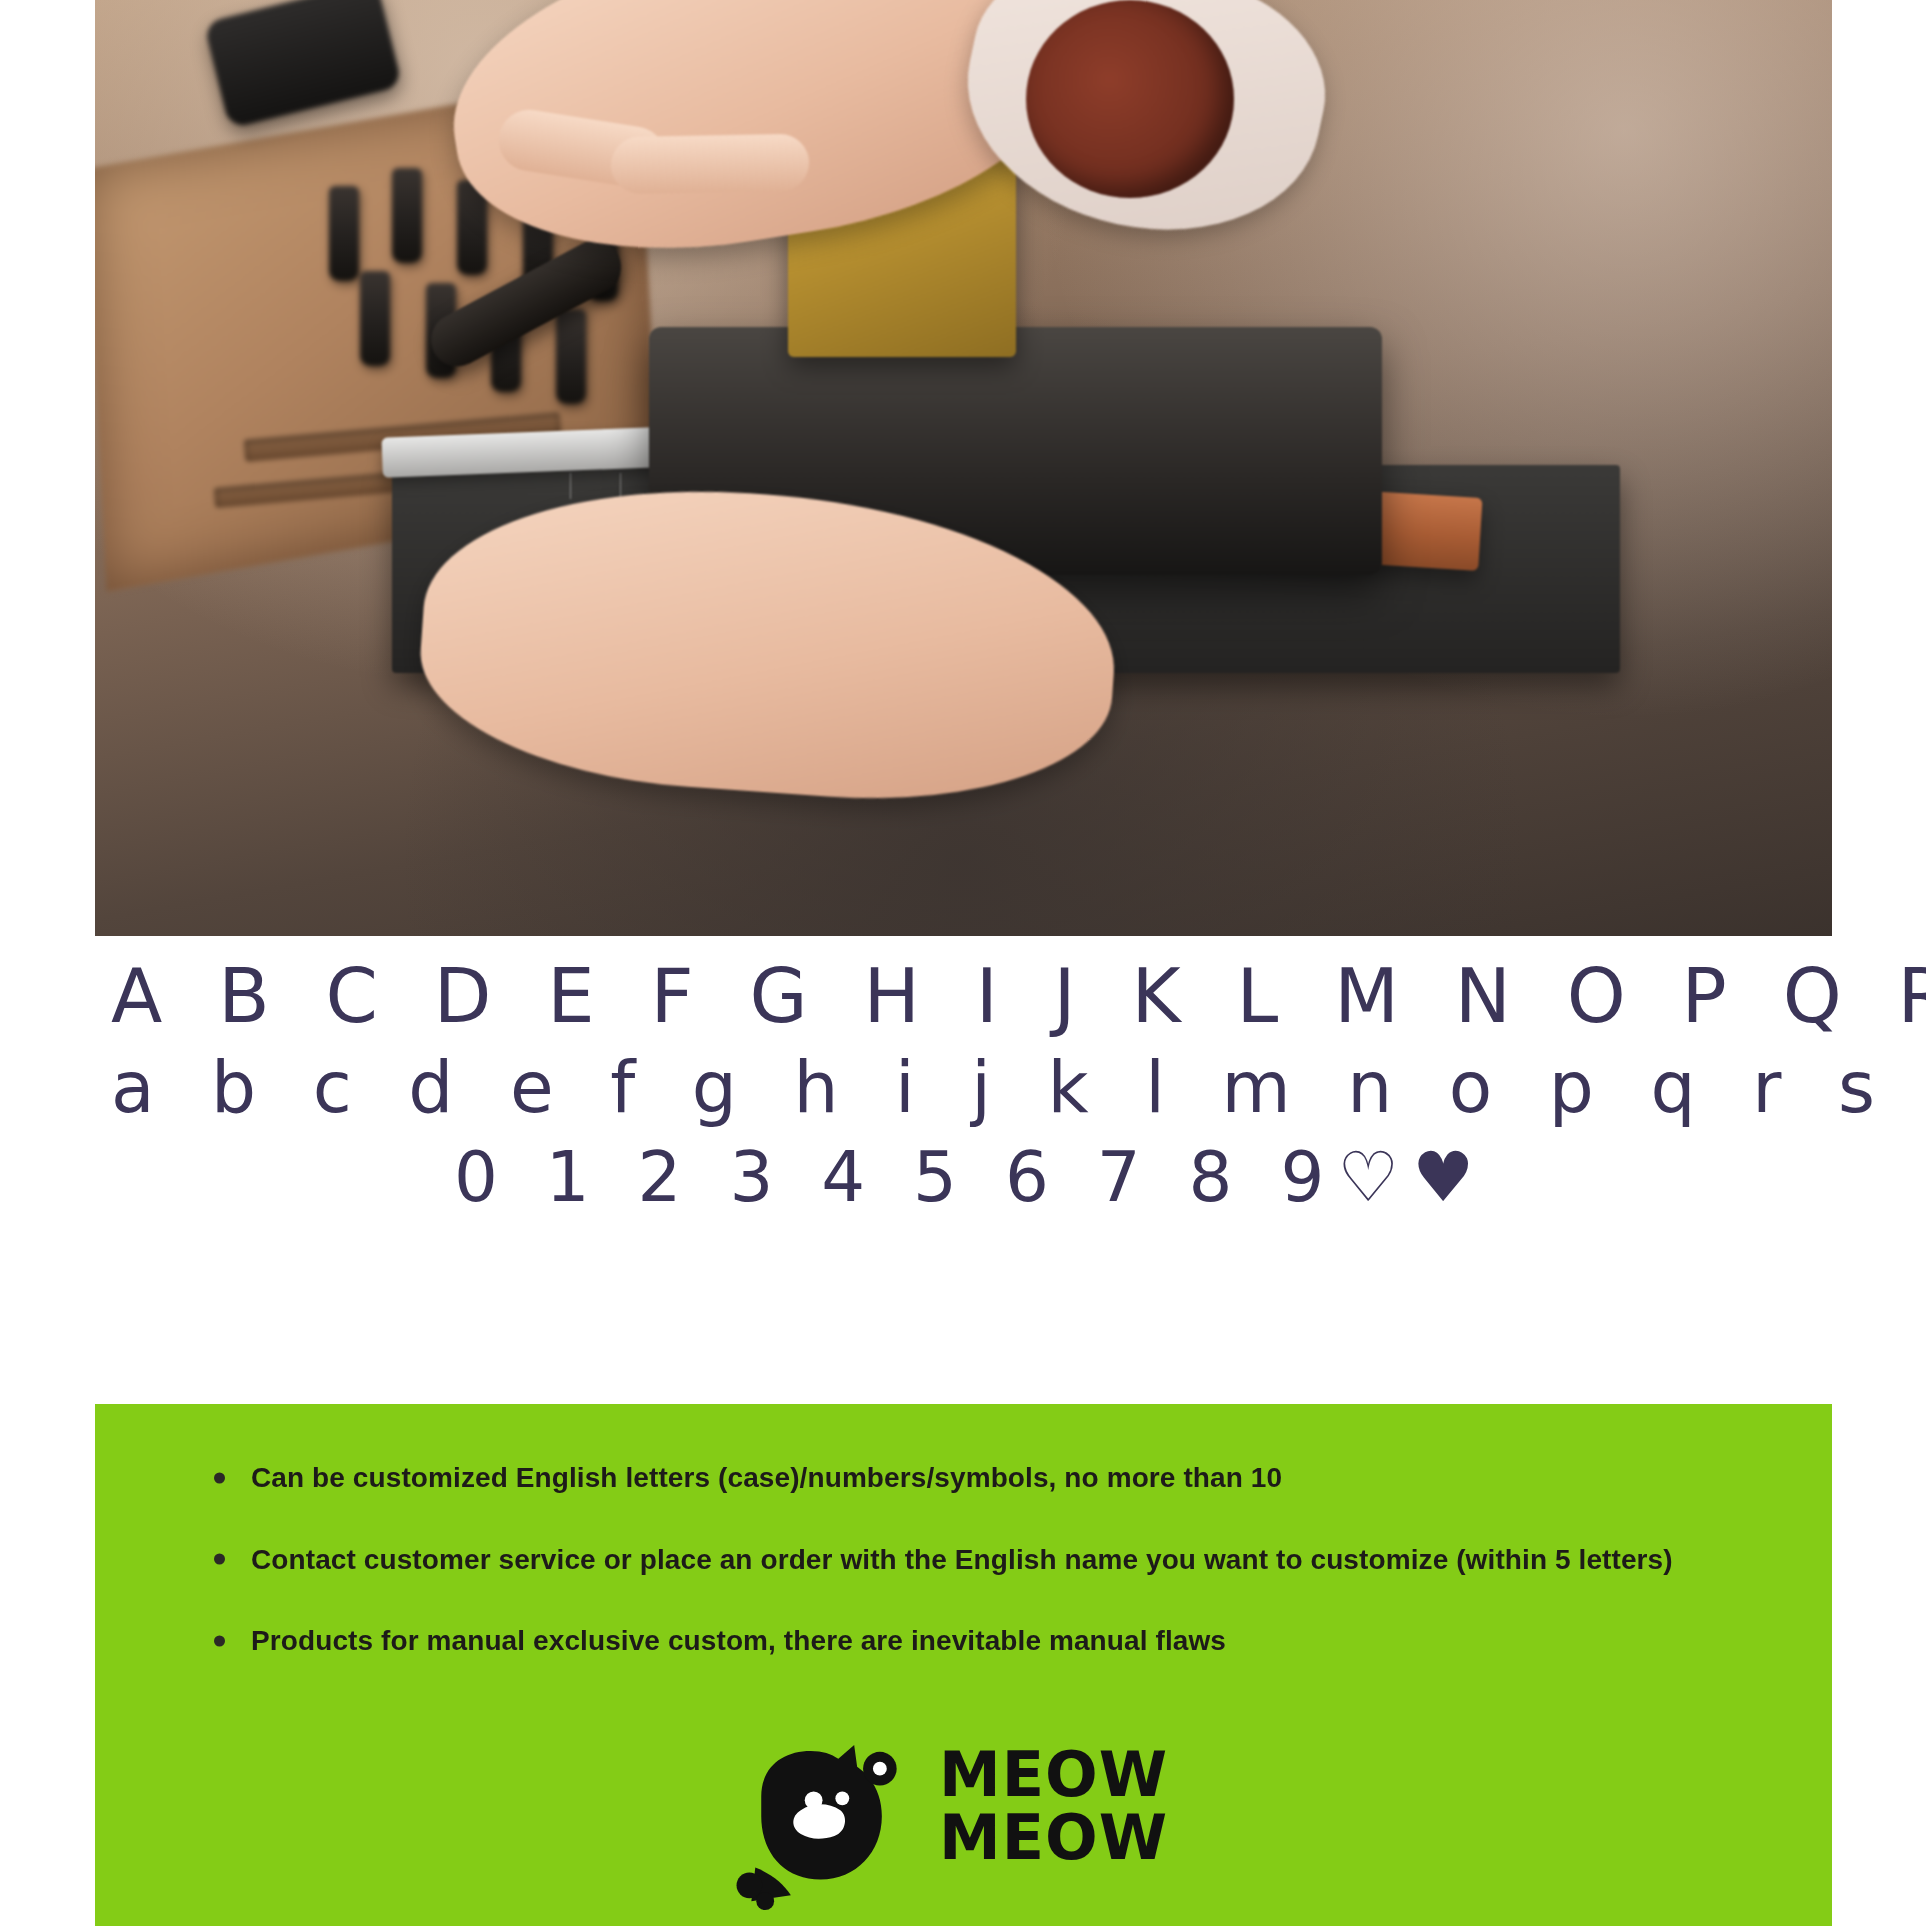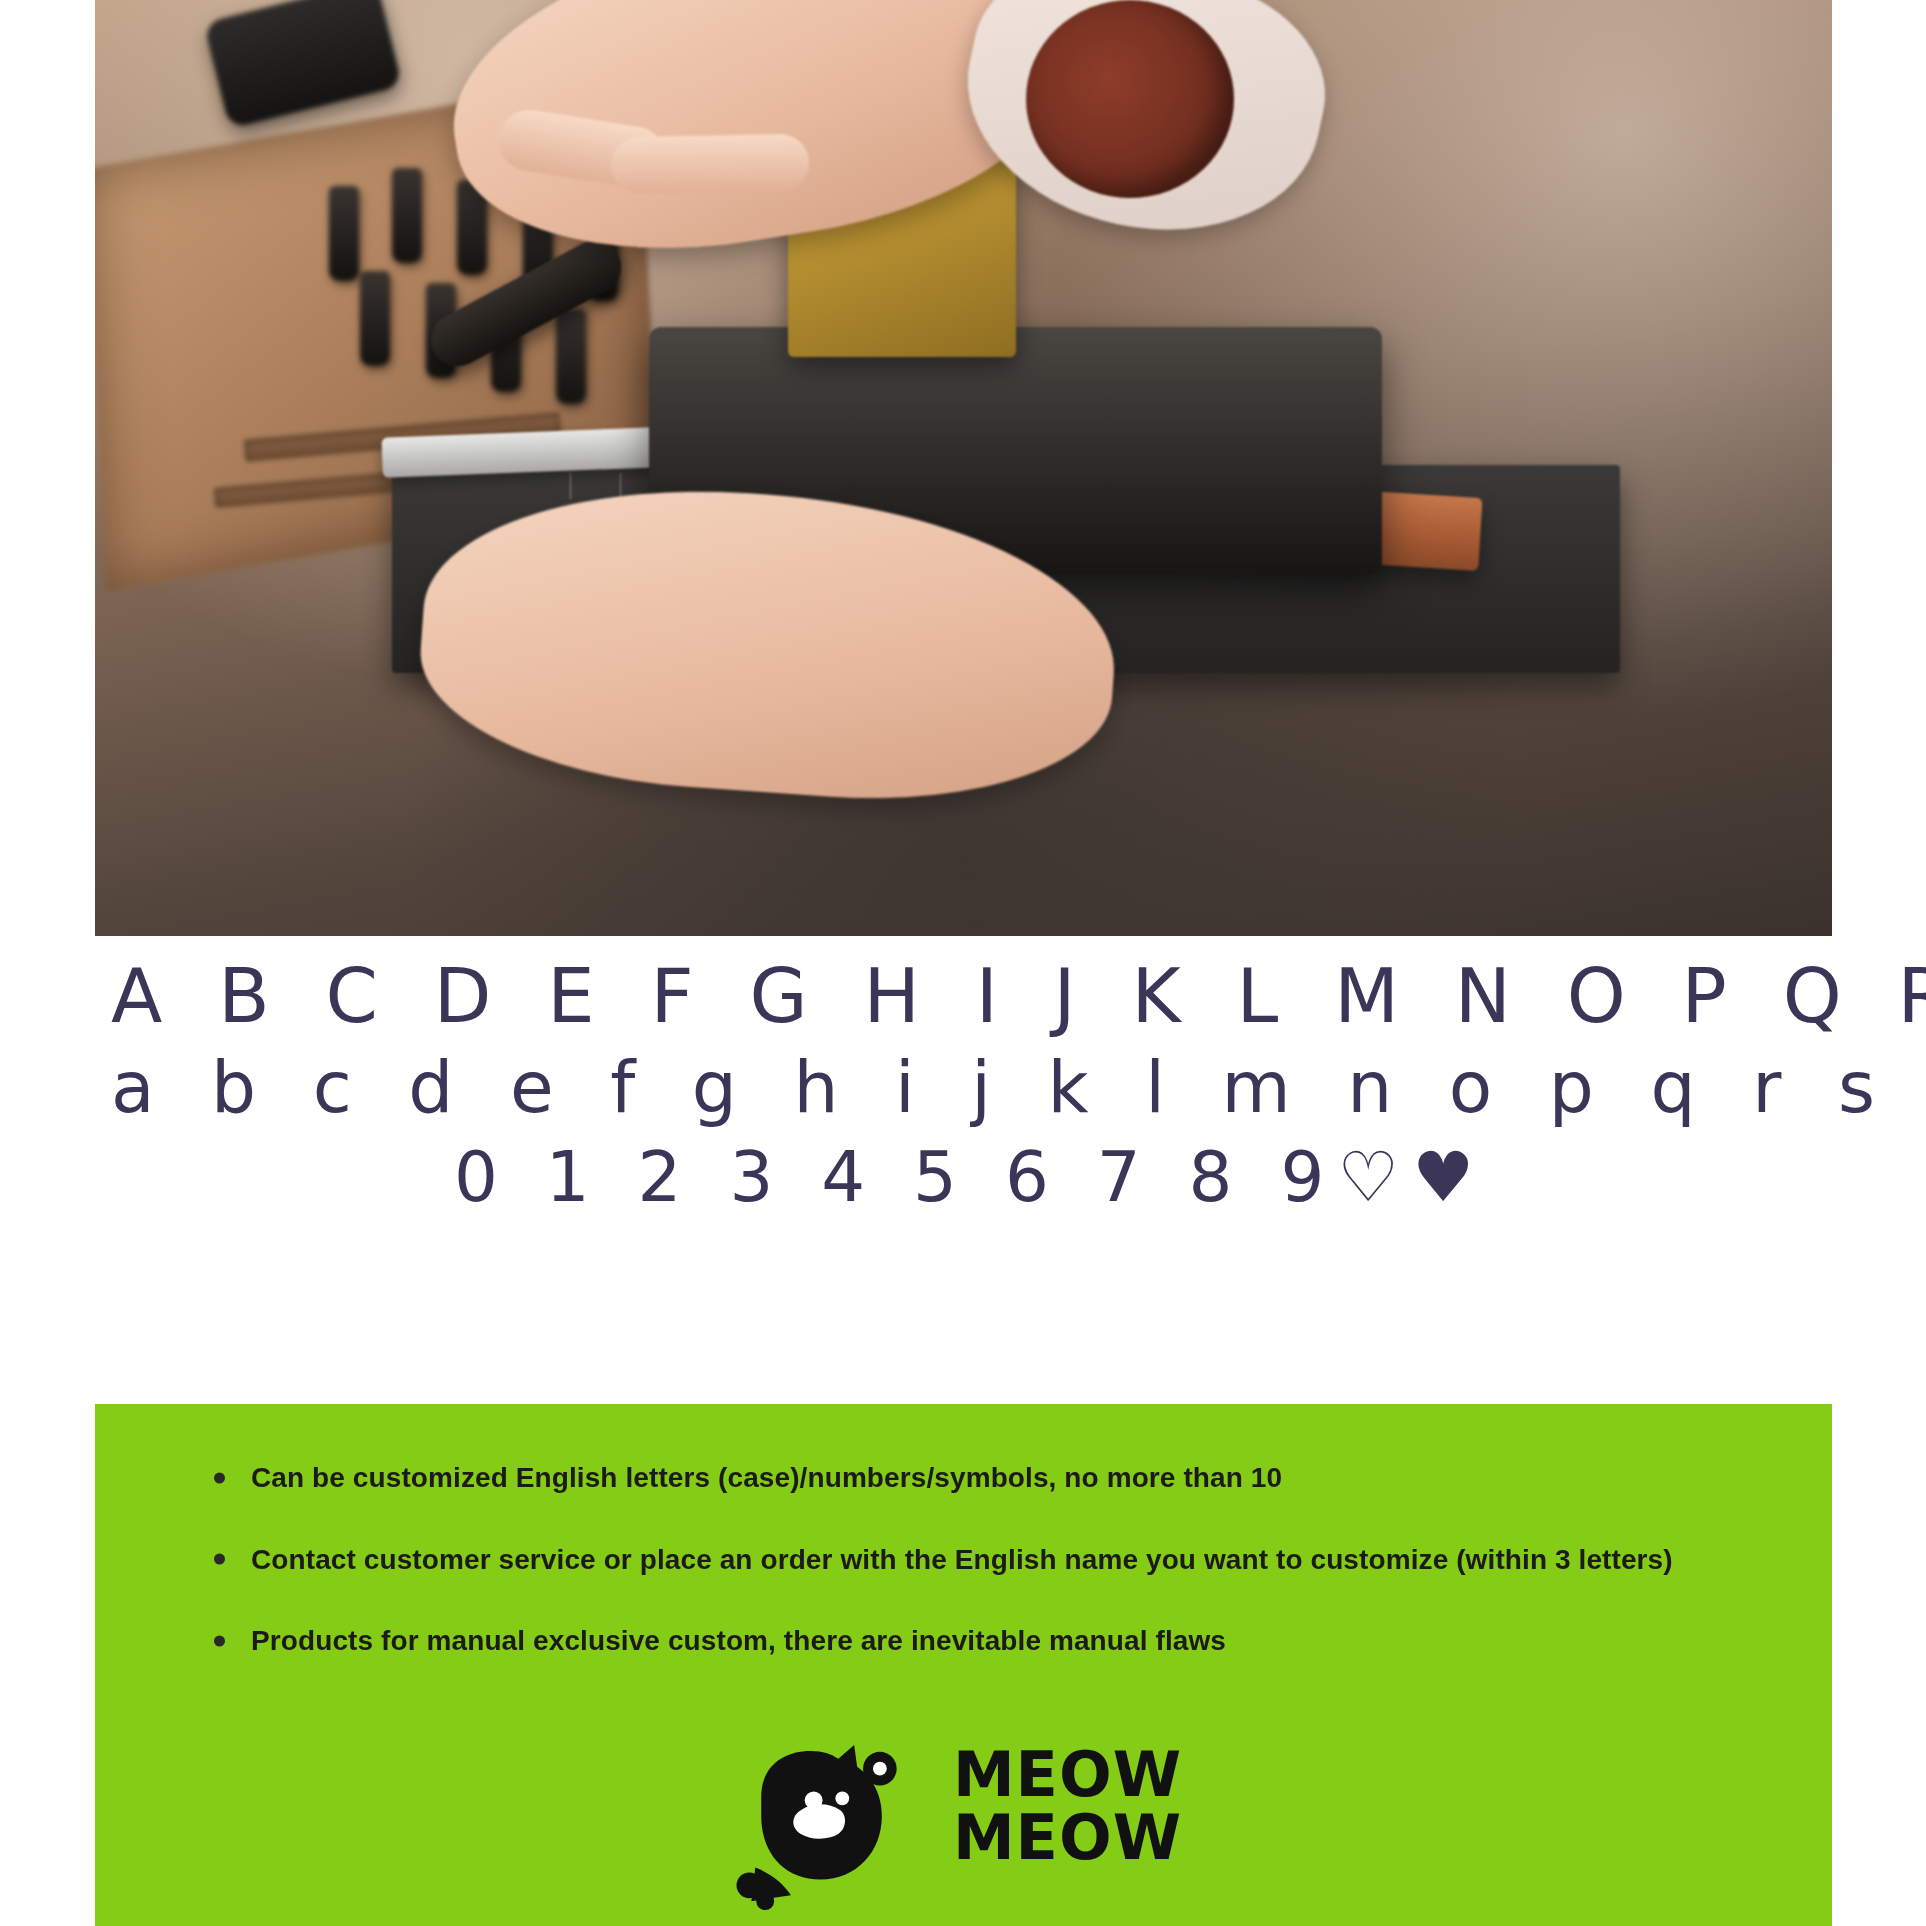--- a/index.html
+++ b/index.html
@@ -287,21 +287,21 @@
   .logo-text {
     position: absolute;
     left: 208px; top: 10px;
     width: 257px;
     color: #111111;
     font-family: "DejaVu Sans", sans-serif;
     font-weight: bold;
     font-size: 62px;
     line-height: 1.02;
     letter-spacing: 1px;
-    text-align: center;
+    text-align: left;
   }
   .logo-text .lt2 { display: block; }
 </style>
 </head>
 <body>
 
 <div class="page">
 
   <div class="hero">
     <div class="hero-scene"></div>
@@ -361,21 +361,21 @@
     <div class="spec-line spec-upper">A B C D E F G H I J K L M N O P Q R S T U V W X Y Z</div>
     <div class="spec-line spec-lower">a b c d e f g h i j k l m n o p q r s t u v w x y z</div>
     <div class="spec-line spec-digits">
       <span>0 1 2 3 4 5 6 7 8 9</span><span class="heart-outline">♡</span><span class="heart-solid">♥</span>
     </div>
   </div>
 
   <div class="notes">
     <ul class="notes-list">
       <li class="note-item">Can be customized English letters (case)/numbers/symbols, no more than 10</li>
-      <li class="note-item">Contact customer service or place an order with the English name you want to customize (within 3 letters)</li>
+      <li class="note-item">Contact customer service or place an order with the English name you want to customize (within 5 letters)</li>
       <li class="note-item">Products for manual exclusive custom, there are inevitable manual flaws</li>
     </ul>
 
     <div class="logo">
       <svg class="logo-mark" viewBox="0 0 190 175">
         <path d="M30 56 C30 26 52 10 80 10 C92 10 101 13 108 18 L124 4 L127 26 C143 37 152 55 152 76 C152 112 126 140 90 140 C52 140 30 112 30 76 Z" fill="#111111"></path>
         <circle cx="150" cy="28" r="17" fill="#111111"></circle>
         <circle cx="150" cy="28" r="7" fill="#ffffff"></circle>
         <path d="M70 70 C82 62 98 62 110 70 C118 76 116 92 104 96 C92 100 80 100 70 94 C60 88 60 76 70 70 Z" fill="#ffffff"></path>
         <circle cx="83" cy="60" r="9" fill="#ffffff"></circle>

